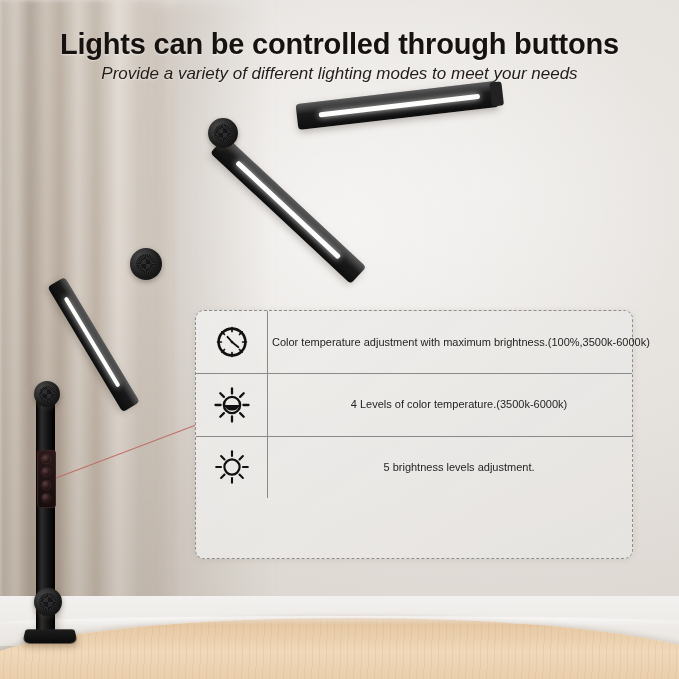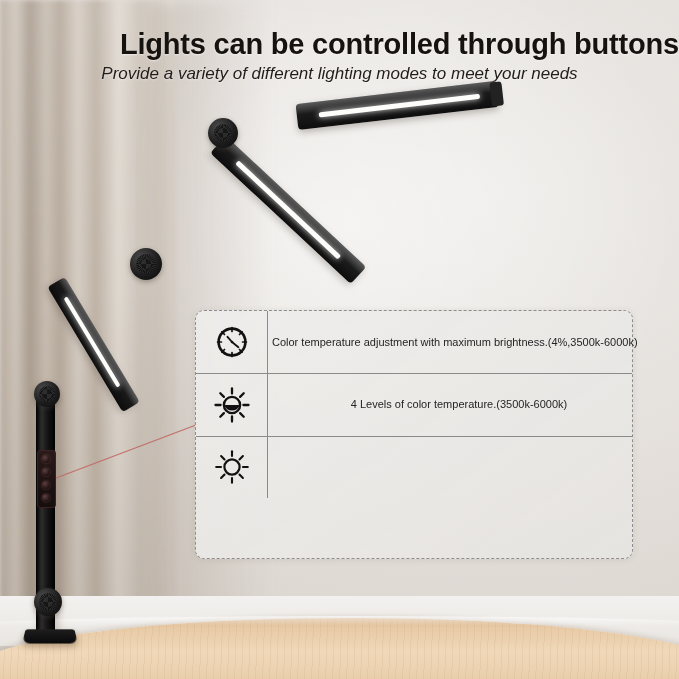--- a/index.html
+++ b/index.html
@@ -60,21 +60,21 @@
     opacity:.7;
   }
   .desk-edge{
     position:absolute;left:-30px;top:616px;width:760px;height:10px;
     border-radius:52% 52% 0 0 / 10px 10px 0 0;
     background:linear-gradient(180deg,rgba(255,255,255,.65),rgba(255,255,255,0));
   }
 
   
   .headline{
-    position:absolute;left:0;top:28px;width:679px;text-align:right;
+    position:absolute;left:0;top:28px;width:679px;text-align:center;
     font-size:29px;font-weight:bold;color:#16120f;letter-spacing:-.2px;
     text-shadow:0 1px 2px rgba(255,255,255,.55);
     white-space:nowrap;
   }
   .subhead{
     position:absolute;left:0;top:64px;width:679px;text-align:center;
     font-size:17px;color:#221d19;
     text-shadow:0 1px 2px rgba(255,255,255,.5);
     white-space:nowrap;
     font-style:italic;
@@ -261,21 +261,21 @@
             <line x1="30.1" y1="9.9" x2="27.5" y2="12.5"></line>
             <line x1="12.5" y1="27.5" x2="9.9" y2="30.1"></line>
           </g>
           <line x1="20" y1="20" x2="15.5" y2="14.8" stroke="#111" stroke-width="1.8" stroke-linecap="round"></line>
           <line x1="20" y1="20" x2="26.4" y2="25.2" stroke="#111" stroke-width="1.8" stroke-linecap="round"></line>
           <circle cx="20" cy="20" r="1.3" fill="#111"></circle>
         </svg>
       </div>
       <div class="text-cell">
         <span class="l1">Color temperature adjustment with maximum brightness.</span>
-        <span class="l2">(4%,3500k-6000k)</span>
+        <span class="l2">(100%,3500k-6000k)</span>
       </div>
     </div>
 
     <div class="row row-2">
       <div class="icon-cell">
         <svg width="40" height="40" viewBox="0 0 40 40">
           <g stroke="#111" stroke-width="2.3" stroke-linecap="round">
             <line x1="20" y1="3.5" x2="20" y2="8.6"></line>
             <line x1="20" y1="31.4" x2="20" y2="36.5"></line>
             <line x1="3.5" y1="20" x2="8.6" y2="20"></line>
@@ -305,18 +305,19 @@
             <line x1="31" y1="20" x2="35.8" y2="20"></line>
             <line x1="9.1" y1="9.1" x2="12.5" y2="12.5"></line>
             <line x1="27.5" y1="27.5" x2="30.9" y2="30.9"></line>
             <line x1="30.9" y1="9.1" x2="27.5" y2="12.5"></line>
             <line x1="12.5" y1="27.5" x2="9.1" y2="30.9"></line>
           </g>
           <circle cx="20" cy="20" r="7.6" fill="none" stroke="#111" stroke-width="2.2"></circle>
         </svg>
       </div>
       <div class="text-cell">
+        <span class="l1">5 brightness levels adjustment.</span>
       </div>
     </div>
 
 
   </div>
 </div>
 
 </body></html>

